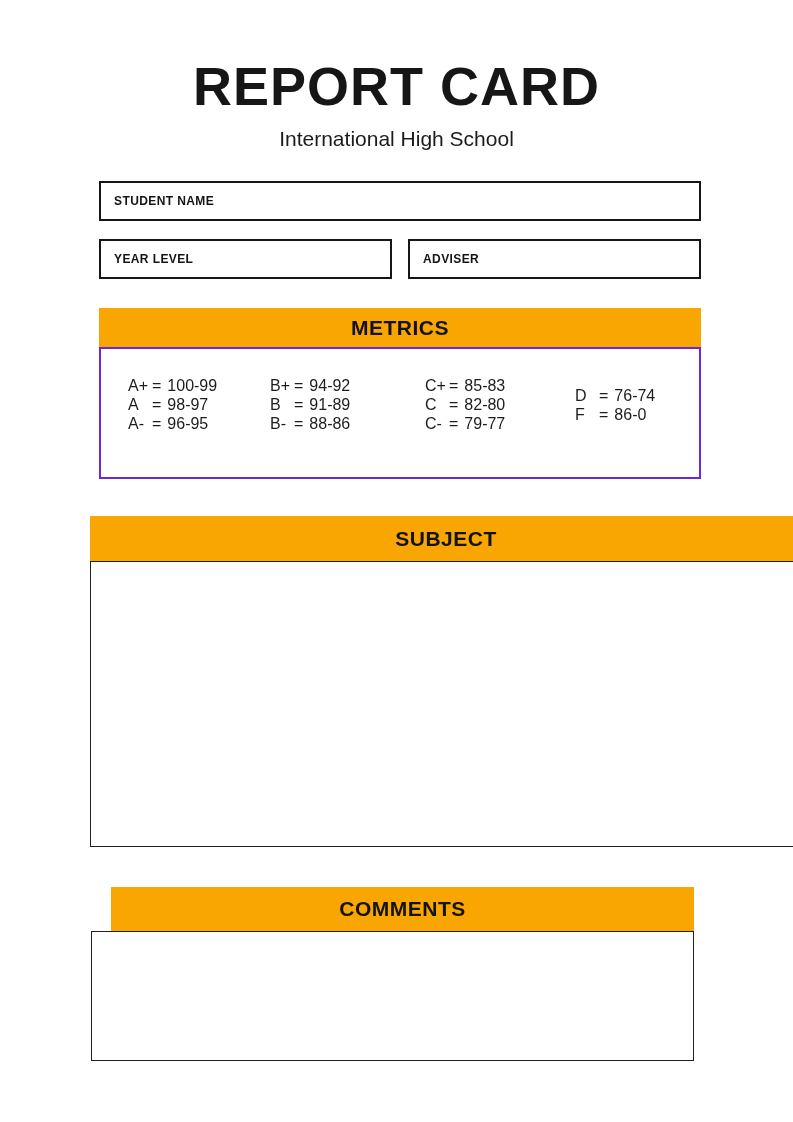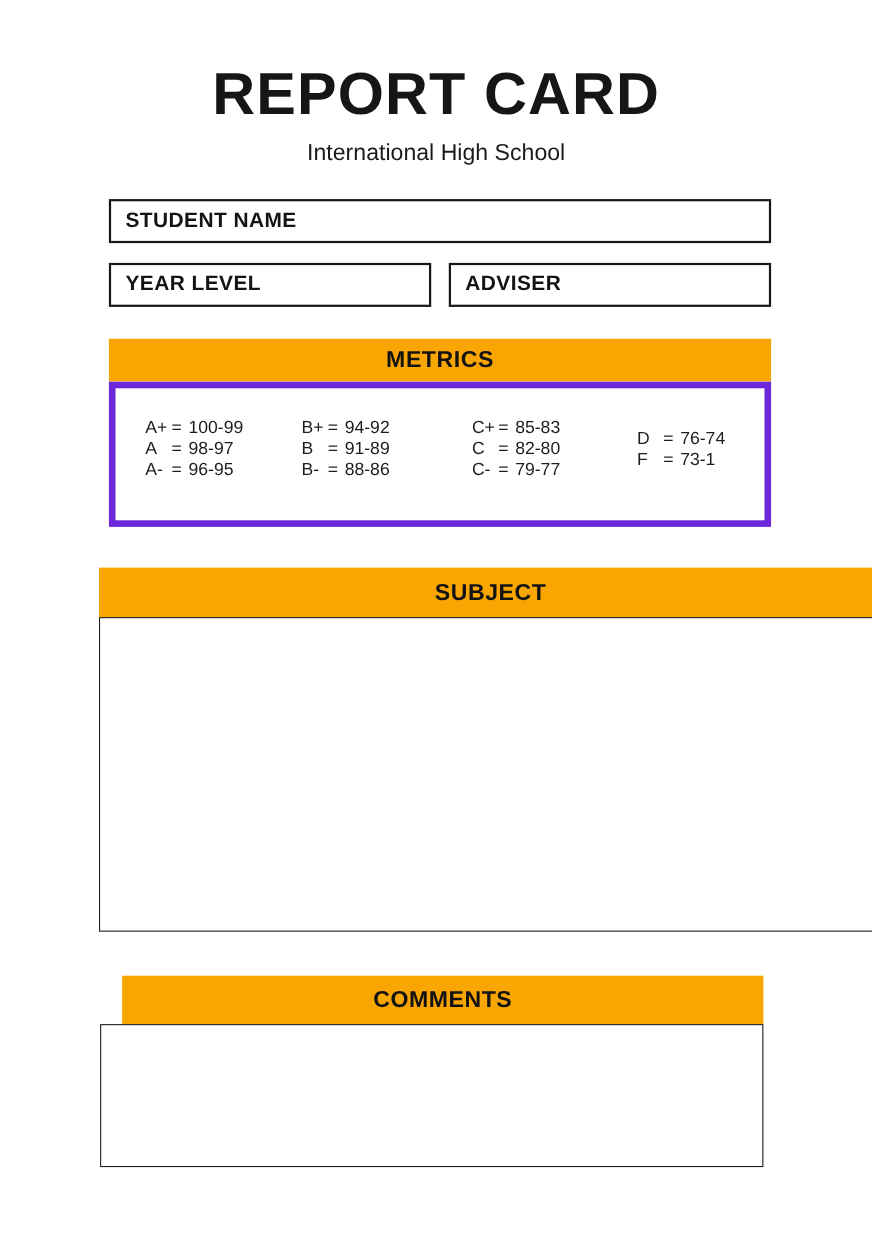--- a/index.html
+++ b/index.html
@@ -37,21 +37,21 @@
   }
   .field-box {
     position: absolute;
     background: #ffffff;
     border: 2px solid #161616;
     display: flex;
     align-items: center;
     padding-left: 13px;
   }
   .field-box .field-label {
-    font-size: 19px;
+    font-size: 12px;
     font-weight: 800;
     letter-spacing: 0.4px;
     color: #141414;
   }
   .box-student { left: 99px; top: 181px; width: 602px; height: 40px; }
   .box-year    { left: 99px; top: 239px; width: 293px; height: 40px; }
   .box-adviser { left: 408px; top: 239px; width: 293px; height: 40px; }
 
   .section-header {
     background: #F9A602;
@@ -62,21 +62,21 @@
     font-weight: 800;
     letter-spacing: 0.5px;
     color: #131313;
   }
   .metrics-section { position: absolute; left: 99px; top: 308px; width: 602px; }
   .metrics-section .section-header { height: 39px; }
   .metrics-body {
     position: relative;
     height: 132px;
     background: #ffffff;
-    border: 6px solid #6d28d9;
+    border: 2px solid #6d28d9;
   }
   .metric-col { position: absolute; }
   .metric-col-1 { left: 27px;  top: 27px; }
   .metric-col-2 { left: 169px; top: 27px; }
   .metric-col-3 { left: 324px; top: 27px; }
   .metric-col-4 { left: 474px; top: 37px; }
   .metric-row {
     font-size: 16px;
     line-height: 19px;
     color: #1d1d1d;
@@ -159,21 +159,21 @@
         <div class="metric-row">
           <span class="grade">C-</span><span class="eq">=</span><span class="range">79-77</span>
         </div>
       </div>
 
       <div class="metric-col metric-col-4">
         <div class="metric-row">
           <span class="grade">D</span><span class="eq">=</span><span class="range">76-74</span>
         </div>
         <div class="metric-row">
-          <span class="grade">F</span><span class="eq">=</span><span class="range">73-1</span>
+          <span class="grade">F</span><span class="eq">=</span><span class="range">86-0</span>
         </div>
       </div>
 
     </div>
   </div>
 
   <div class="subject-section">
     <div class="section-header">SUBJECT</div>
     <div class="subject-body"></div>
   </div>

